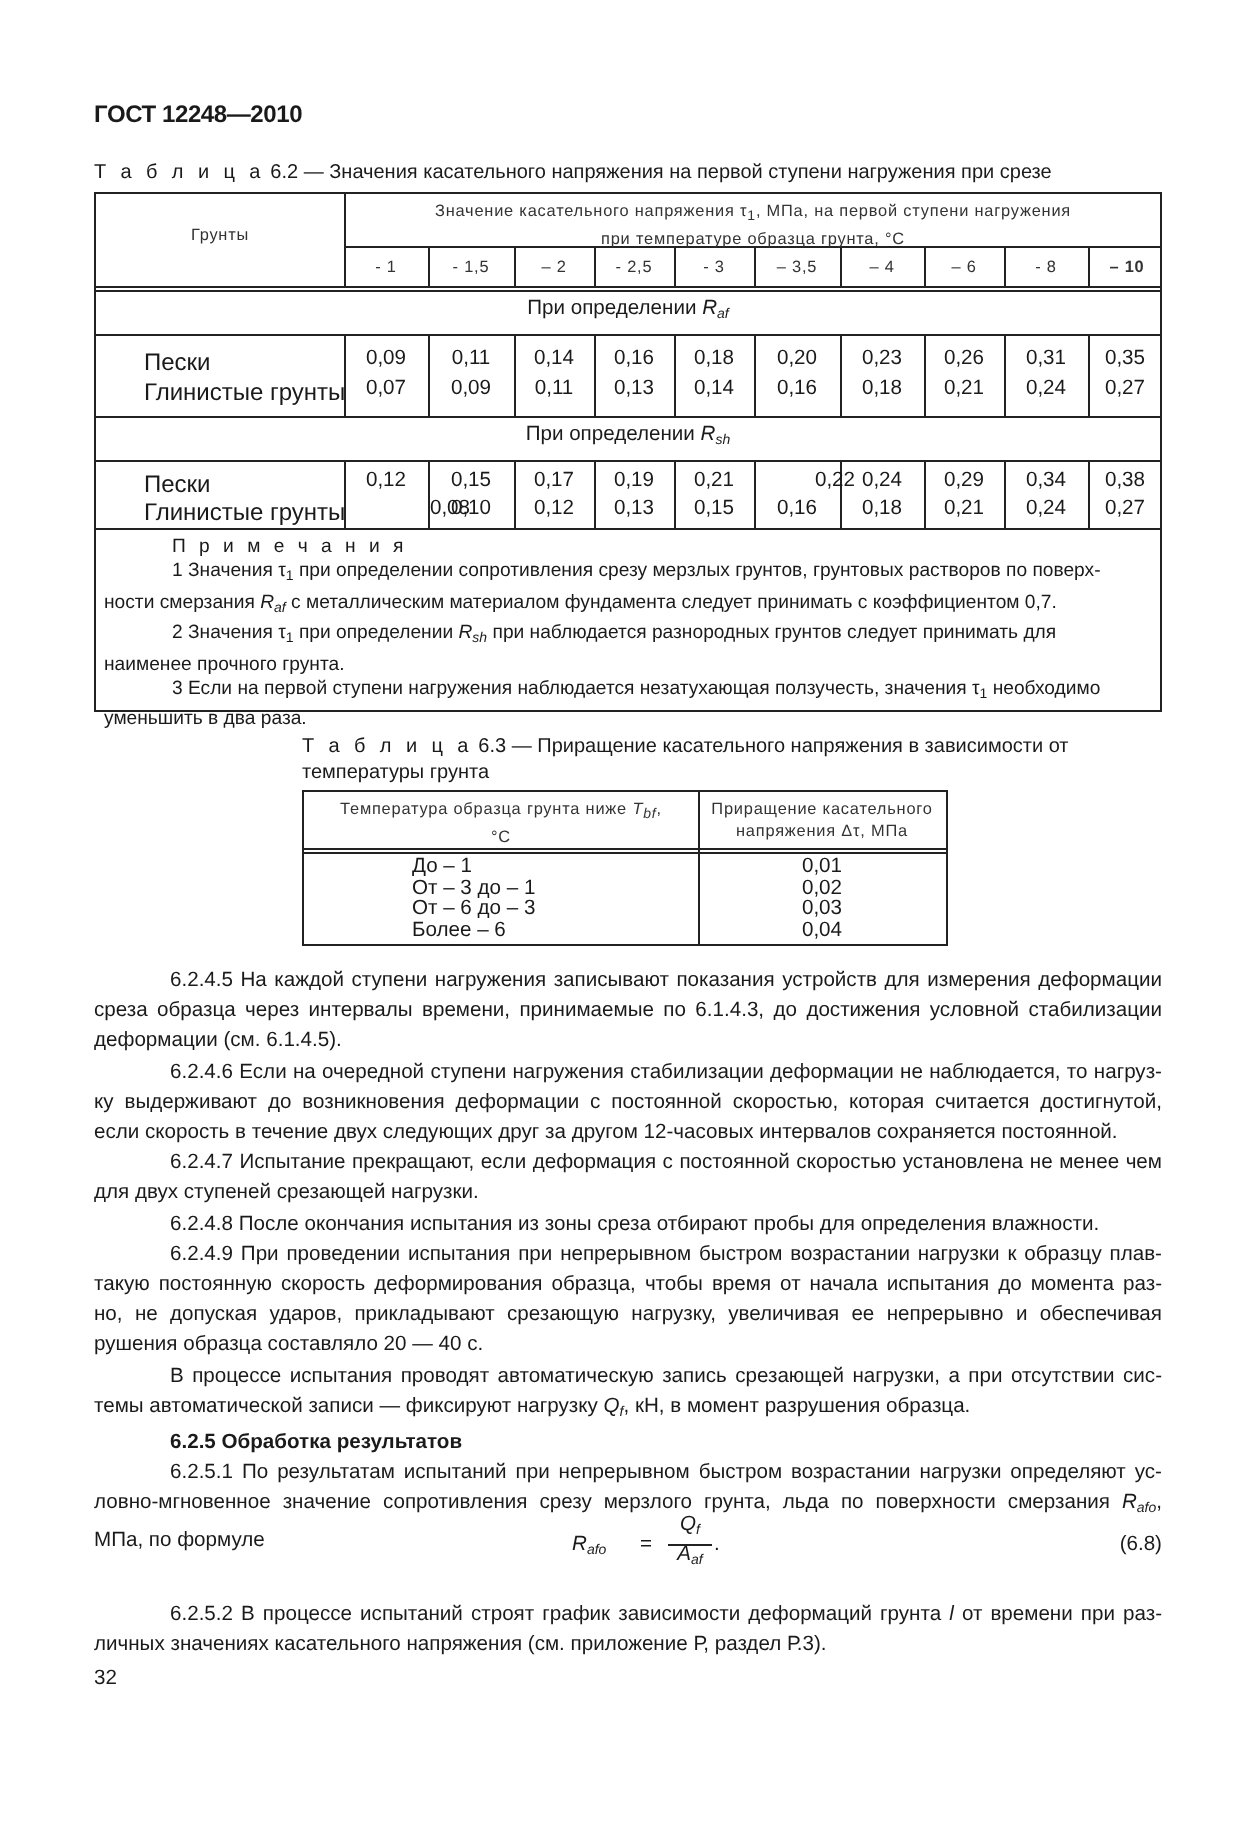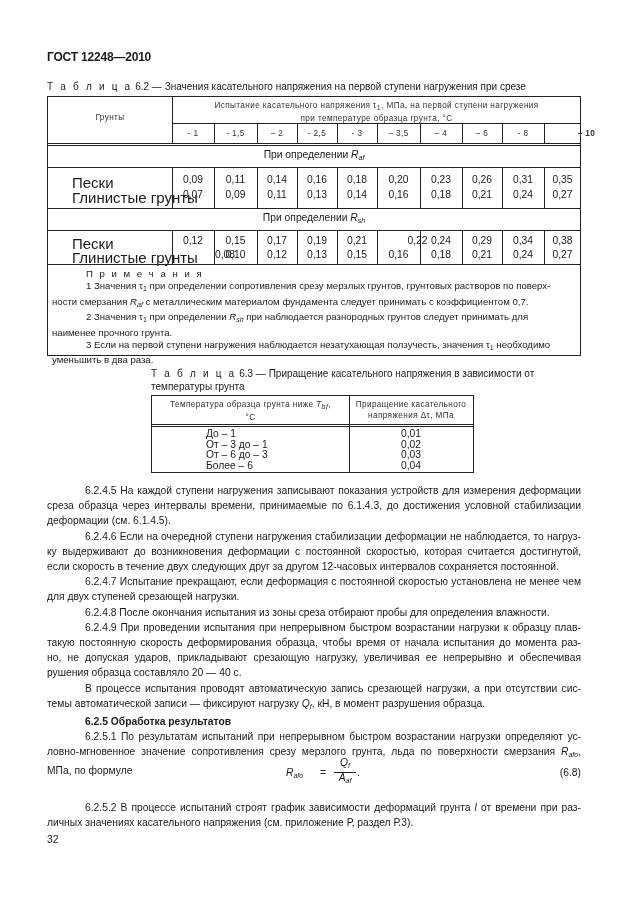--- a/index.html
+++ b/index.html
@@ -10,21 +10,21 @@
   .abs { position: absolute; }
   .header-title { left: 47px; top: 50px; font-size: 12px; font-weight: bold; letter-spacing: -0.2px; }
   .caption { font-size: 10px; white-space: nowrap; }
   .spaced { letter-spacing: 2.2px; }
 
   
   .t62 { left: 47px; top: 96px; width: 534px; height: 260px; border: 1px solid #222; box-sizing: border-box; }
   .line-h { position: absolute; height: 0; border-top: 1px solid #222; }
   .line-v { position: absolute; width: 0; border-left: 1px solid #222; }
   .hdr-small { font-size: 8.2px; color: #333; letter-spacing: 0.4px; text-align: center; }
-  .cell-text { font-size: 15px; position: absolute; white-space: nowrap; text-align: center; }
+  .cell-text { font-size: 12px; position: absolute; white-space: nowrap; text-align: center; }
   .num { position: absolute; font-size: 10.3px; text-align: center; }
   .sec-title { position: absolute; font-size: 10.3px; text-align: center; }
   .note { font-size: 9.6px; line-height: 12.4px; position: absolute; left: 4px; width: 524px; text-align: justify; }
   .note-line { display: block; white-space: nowrap; }
   .ind { padding-left: 34px; }
   sub { font-size: 7px; vertical-align: -2px; }
   i { font-style: italic; }
 
   
   .t63 { left: 151px; top: 395px; width: 323px; height: 78px; border: 1px solid #222; box-sizing: border-box; }
@@ -57,34 +57,34 @@
   <div class="line-v" style="left:372px; top:26px; height:21px;"></div>
   <div class="line-v" style="left:414px; top:26px; height:21px;"></div>
   <div class="line-v" style="left:454px; top:26px; height:21px;"></div>
   <div class="line-v" style="left:496px; top:26px; height:21px;"></div>
 
   <div class="line-h" style="left:0; width:532px; top:46px;"></div>
   <div class="line-h" style="left:0; width:532px; top:48px;"></div>
 
   <div class="hdr-small" style="position:absolute; left:0; width:124px; top:16px;">Грунты</div>
   <div class="hdr-small" style="position:absolute; left:124px; width:409px; top:3px; line-height:11px;">
-    <span>Испытание касательного напряжения τ</span><sub>1</sub><span>, МПа, на первой ступени нагружения</span><br>
+    <span>Значение касательного напряжения τ</span><sub>1</sub><span>, МПа, на первой ступени нагружения</span><br>
     <span>при температуре образца грунта, °С</span>
   </div>
 
   <div class="hdr-small" style="position:absolute; top:32px; left:124px; width:42px;">- 1</div>
   <div class="hdr-small" style="position:absolute; top:32px; left:166px; width:43px;">- 1,5</div>
   <div class="hdr-small" style="position:absolute; top:32px; left:209px; width:40px;">– 2</div>
   <div class="hdr-small" style="position:absolute; top:32px; left:249px; width:40px;">- 2,5</div>
   <div class="hdr-small" style="position:absolute; top:32px; left:289px; width:40px;">- 3</div>
   <div class="hdr-small" style="position:absolute; top:32px; left:329px; width:43px;">– 3,5</div>
   <div class="hdr-small" style="position:absolute; top:32px; left:372px; width:42px;">– 4</div>
   <div class="hdr-small" style="position:absolute; top:32px; left:414px; width:40px;">– 6</div>
   <div class="hdr-small" style="position:absolute; top:32px; left:454px; width:42px;">- 8</div>
-  <div class="hdr-small" style="position:absolute; top:32px; left:520px; width:37px;font-weight:bold;">– 10</div>
+  <div class="hdr-small" style="position:absolute; top:32px; left:497px; width:37px;font-weight:bold;">– 10</div>
 
   <div class="sec-title" style="left:0; width:532px; top:52px;">
     <span>При определении </span><i>R</i><sub><i>af</i></sub>
   </div>
   <div class="line-h" style="left:0; width:532px; top:70px;"></div>
   <div class="line-v" style="left:124px; top:70px; height:41px;"></div>
   <div class="line-v" style="left:166px; top:70px; height:41px;"></div>
   <div class="line-v" style="left:209px; top:70px; height:41px;"></div>
   <div class="line-v" style="left:249px; top:70px; height:41px;"></div>
   <div class="line-v" style="left:289px; top:70px; height:41px;"></div>

